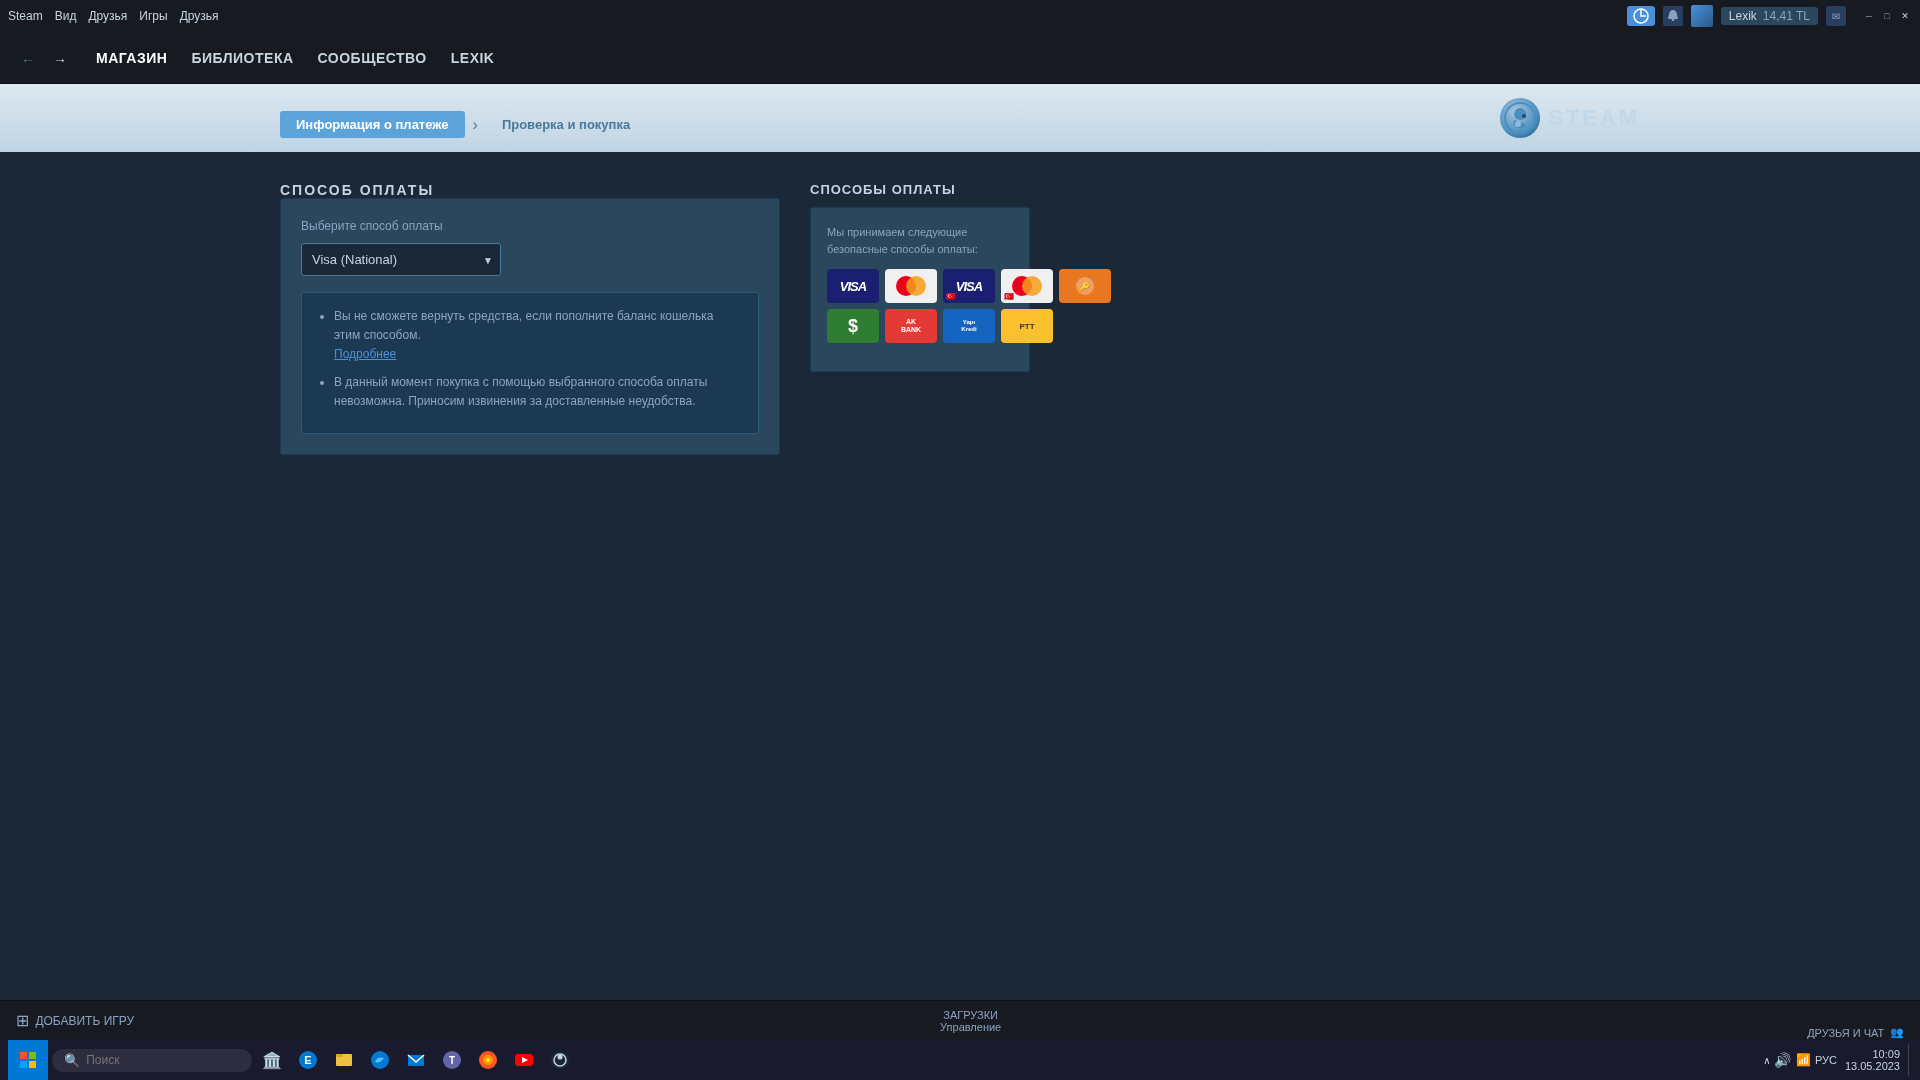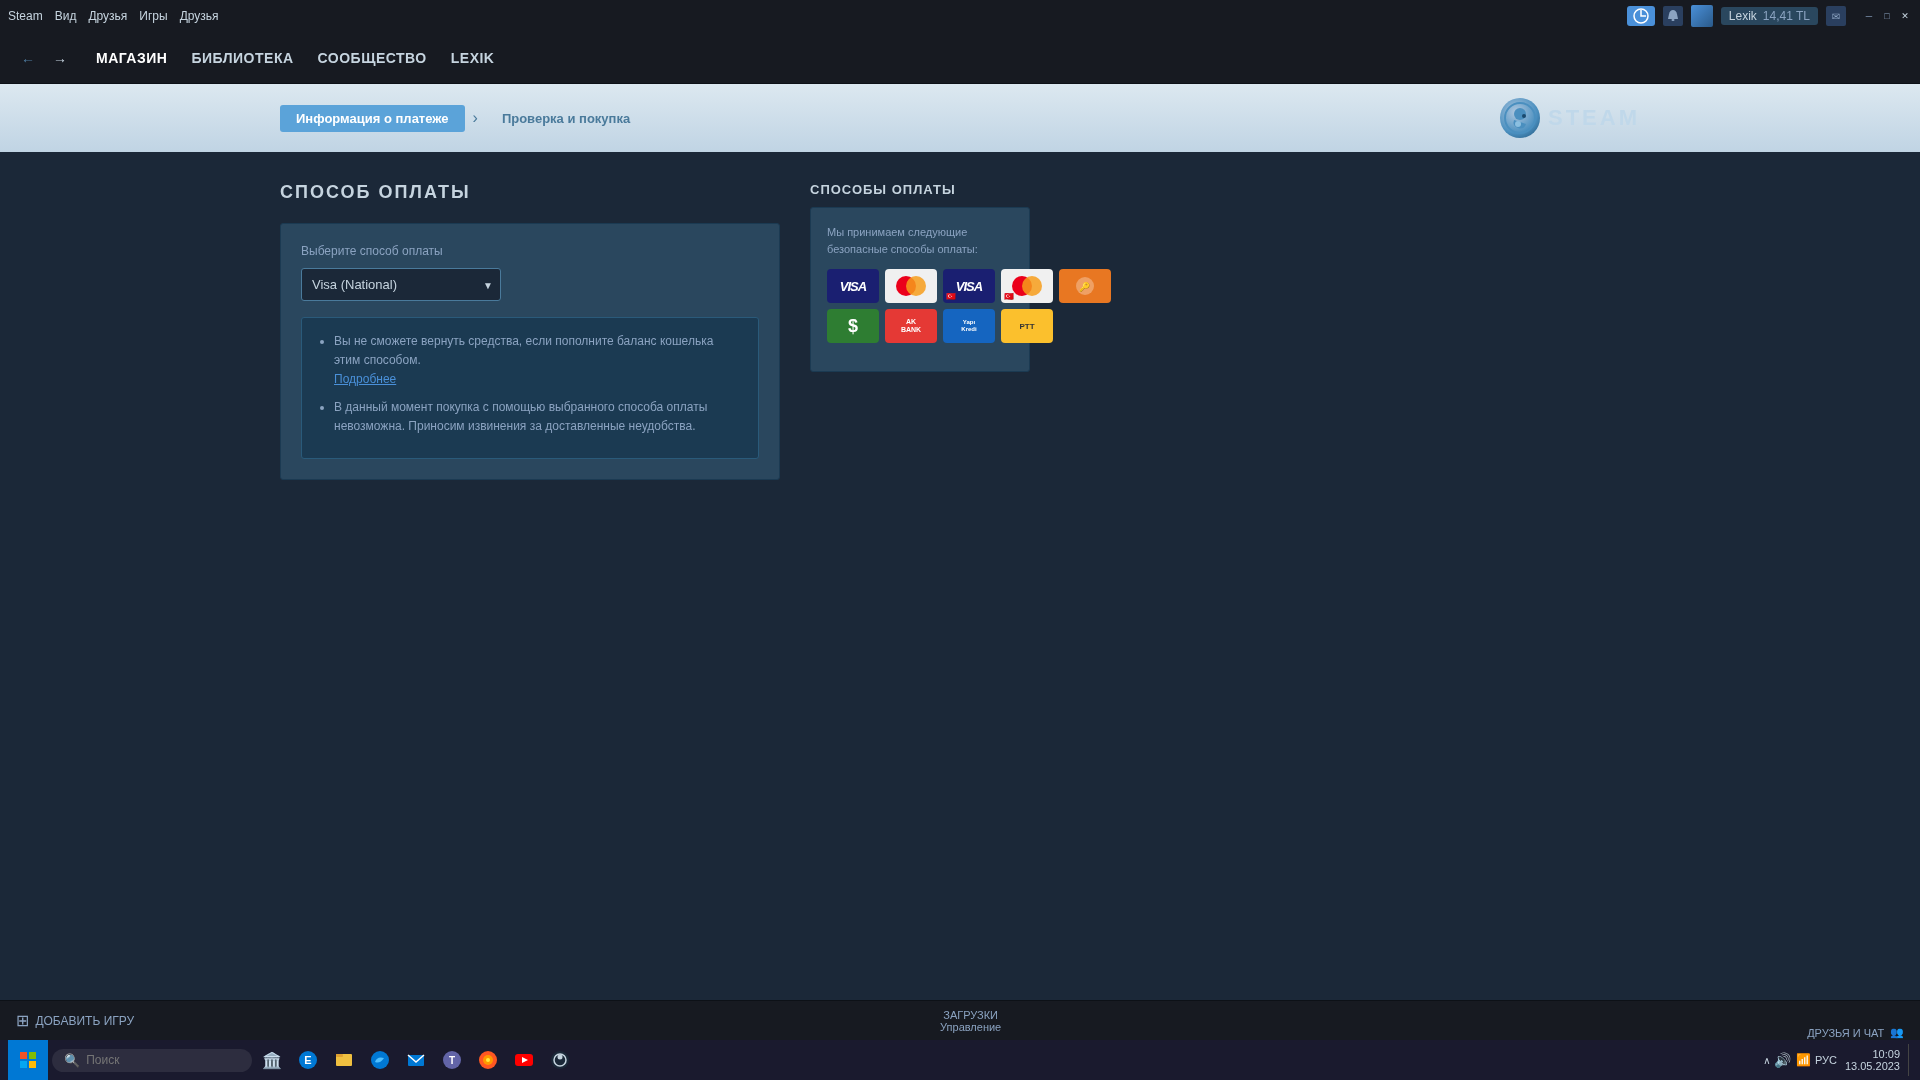--- a/index.html
+++ b/index.html
@@ -144,21 +144,21 @@
       overflow: hidden;
       position: relative;
     }
 
     
     .checkout-header {
       background: #c6d4df;
       background: linear-gradient(180deg, #dce8f0 0%, #c0d4e4 100%);
       padding: 16px 0;
       display: flex;
-      align-items: center;
+      align-items: flex-end;
       justify-content: space-between;
       padding: 14px 280px;
     }
     .breadcrumb {
       display: flex;
       align-items: center;
       gap: 8px;
     }
     .breadcrumb-step {
       padding: 6px 16px;
@@ -205,26 +205,25 @@
     .payment-section {
       padding: 30px 280px;
       display: flex;
       gap: 30px;
     }
     .payment-main {
       flex: 1;
       max-width: 500px;
     }
     .section-title {
-      font-size: 18px;
+      font-size: 14px;
       font-weight: bold;
       color: #c6d4df;
       letter-spacing: 2px;
       text-transform: uppercase;
-      margin-bottom: 20px;
     }
     .payment-box {
       background: #2a475e;
       border: 1px solid #1b3a52;
       border-radius: 3px;
       padding: 20px;
     }
     .payment-box-label {
       font-size: 12px;
       color: #8ba3c1;

